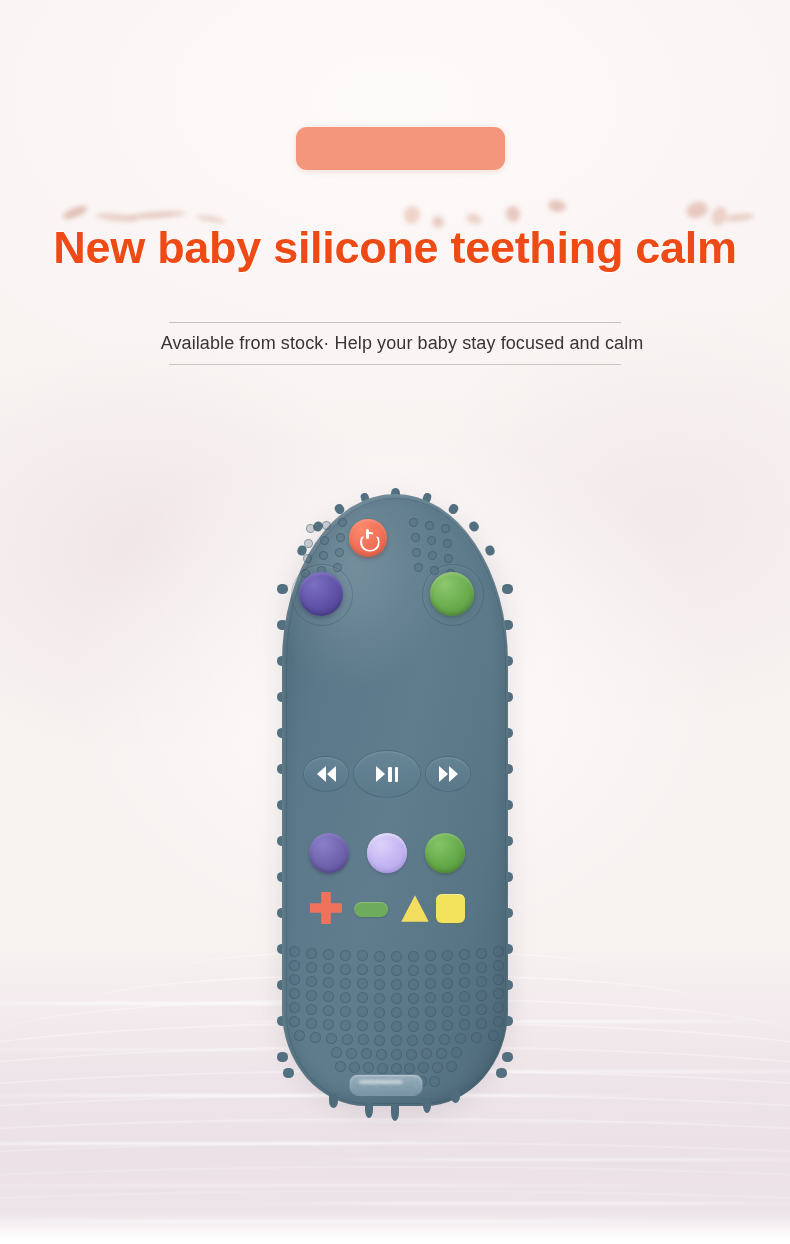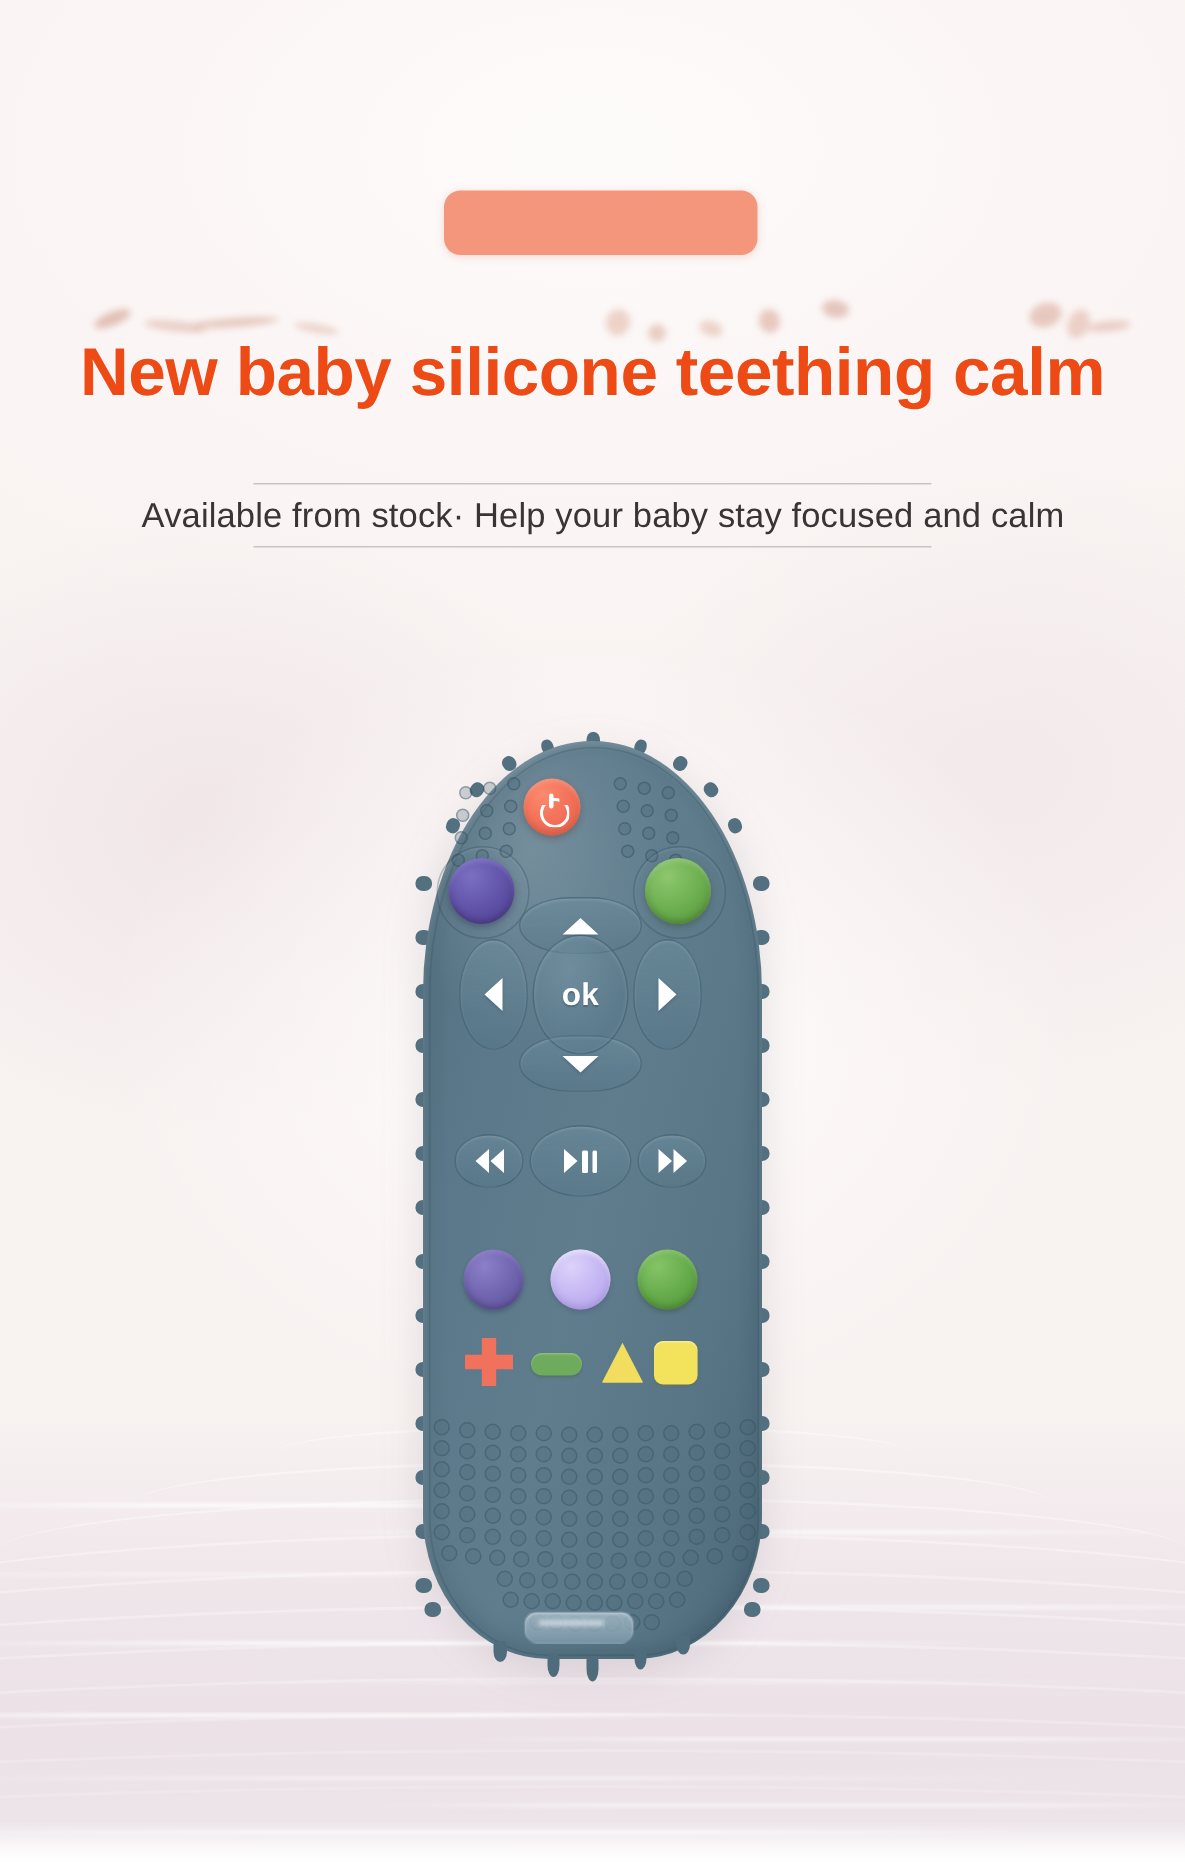--- a/index.html
+++ b/index.html
@@ -137,21 +137,21 @@
     top: 322px;
     text-align: center;
   }
   .rule {
     width: 452px;
     height: 1px;
     margin: 0 auto;
     background: #c9c3c4;
   }
   .subline {
-    font-size: 23px;
+    font-size: 18px;
     color: #3b3436;
     line-height: 34px;
     letter-spacing: 0.1px;
     white-space: nowrap;
     padding: 3px 0 4px 14px;
   }
 
   
   #remote {
     position: absolute;
@@ -525,37 +525,20 @@
         <div class="pw-ring"></div>
         <div class="pw-bar"></div>
       </div>
     </div>
 
     <div class="well" style="left:18px; top:76px; width:60px; height:60px; border-radius:50%;"></div>
     <div class="well" style="left:149px; top:76px; width:60px; height:60px; border-radius:50%;"></div>
     <div class="btn-round circ-purple-lg"></div>
     <div class="btn-round circ-green-lg"></div>
 
-    <div class="dpad">
-      <div class="dpad-key k-up">
-        <div class="tri tri-up"></div>
-      </div>
-      <div class="dpad-key k-left">
-        <div class="tri tri-left"></div>
-      </div>
-      <div class="dpad-key k-right">
-        <div class="tri tri-right"></div>
-      </div>
-      <div class="dpad-key k-down">
-        <div class="tri tri-down"></div>
-      </div>
-      <div class="k-ok">
-        <span class="ok-text">ok</span>
-      </div>
-    </div>
 
     <div class="media">
       <div class="m-btn m-rew">
         <div class="glyph-row">
           <div class="g-tri-l"></div>
             <div class="g-tri-l"></div>
         </div>
       </div>
       <div class="m-btn m-play">
         <div class="glyph-row" style="gap:3px;">

